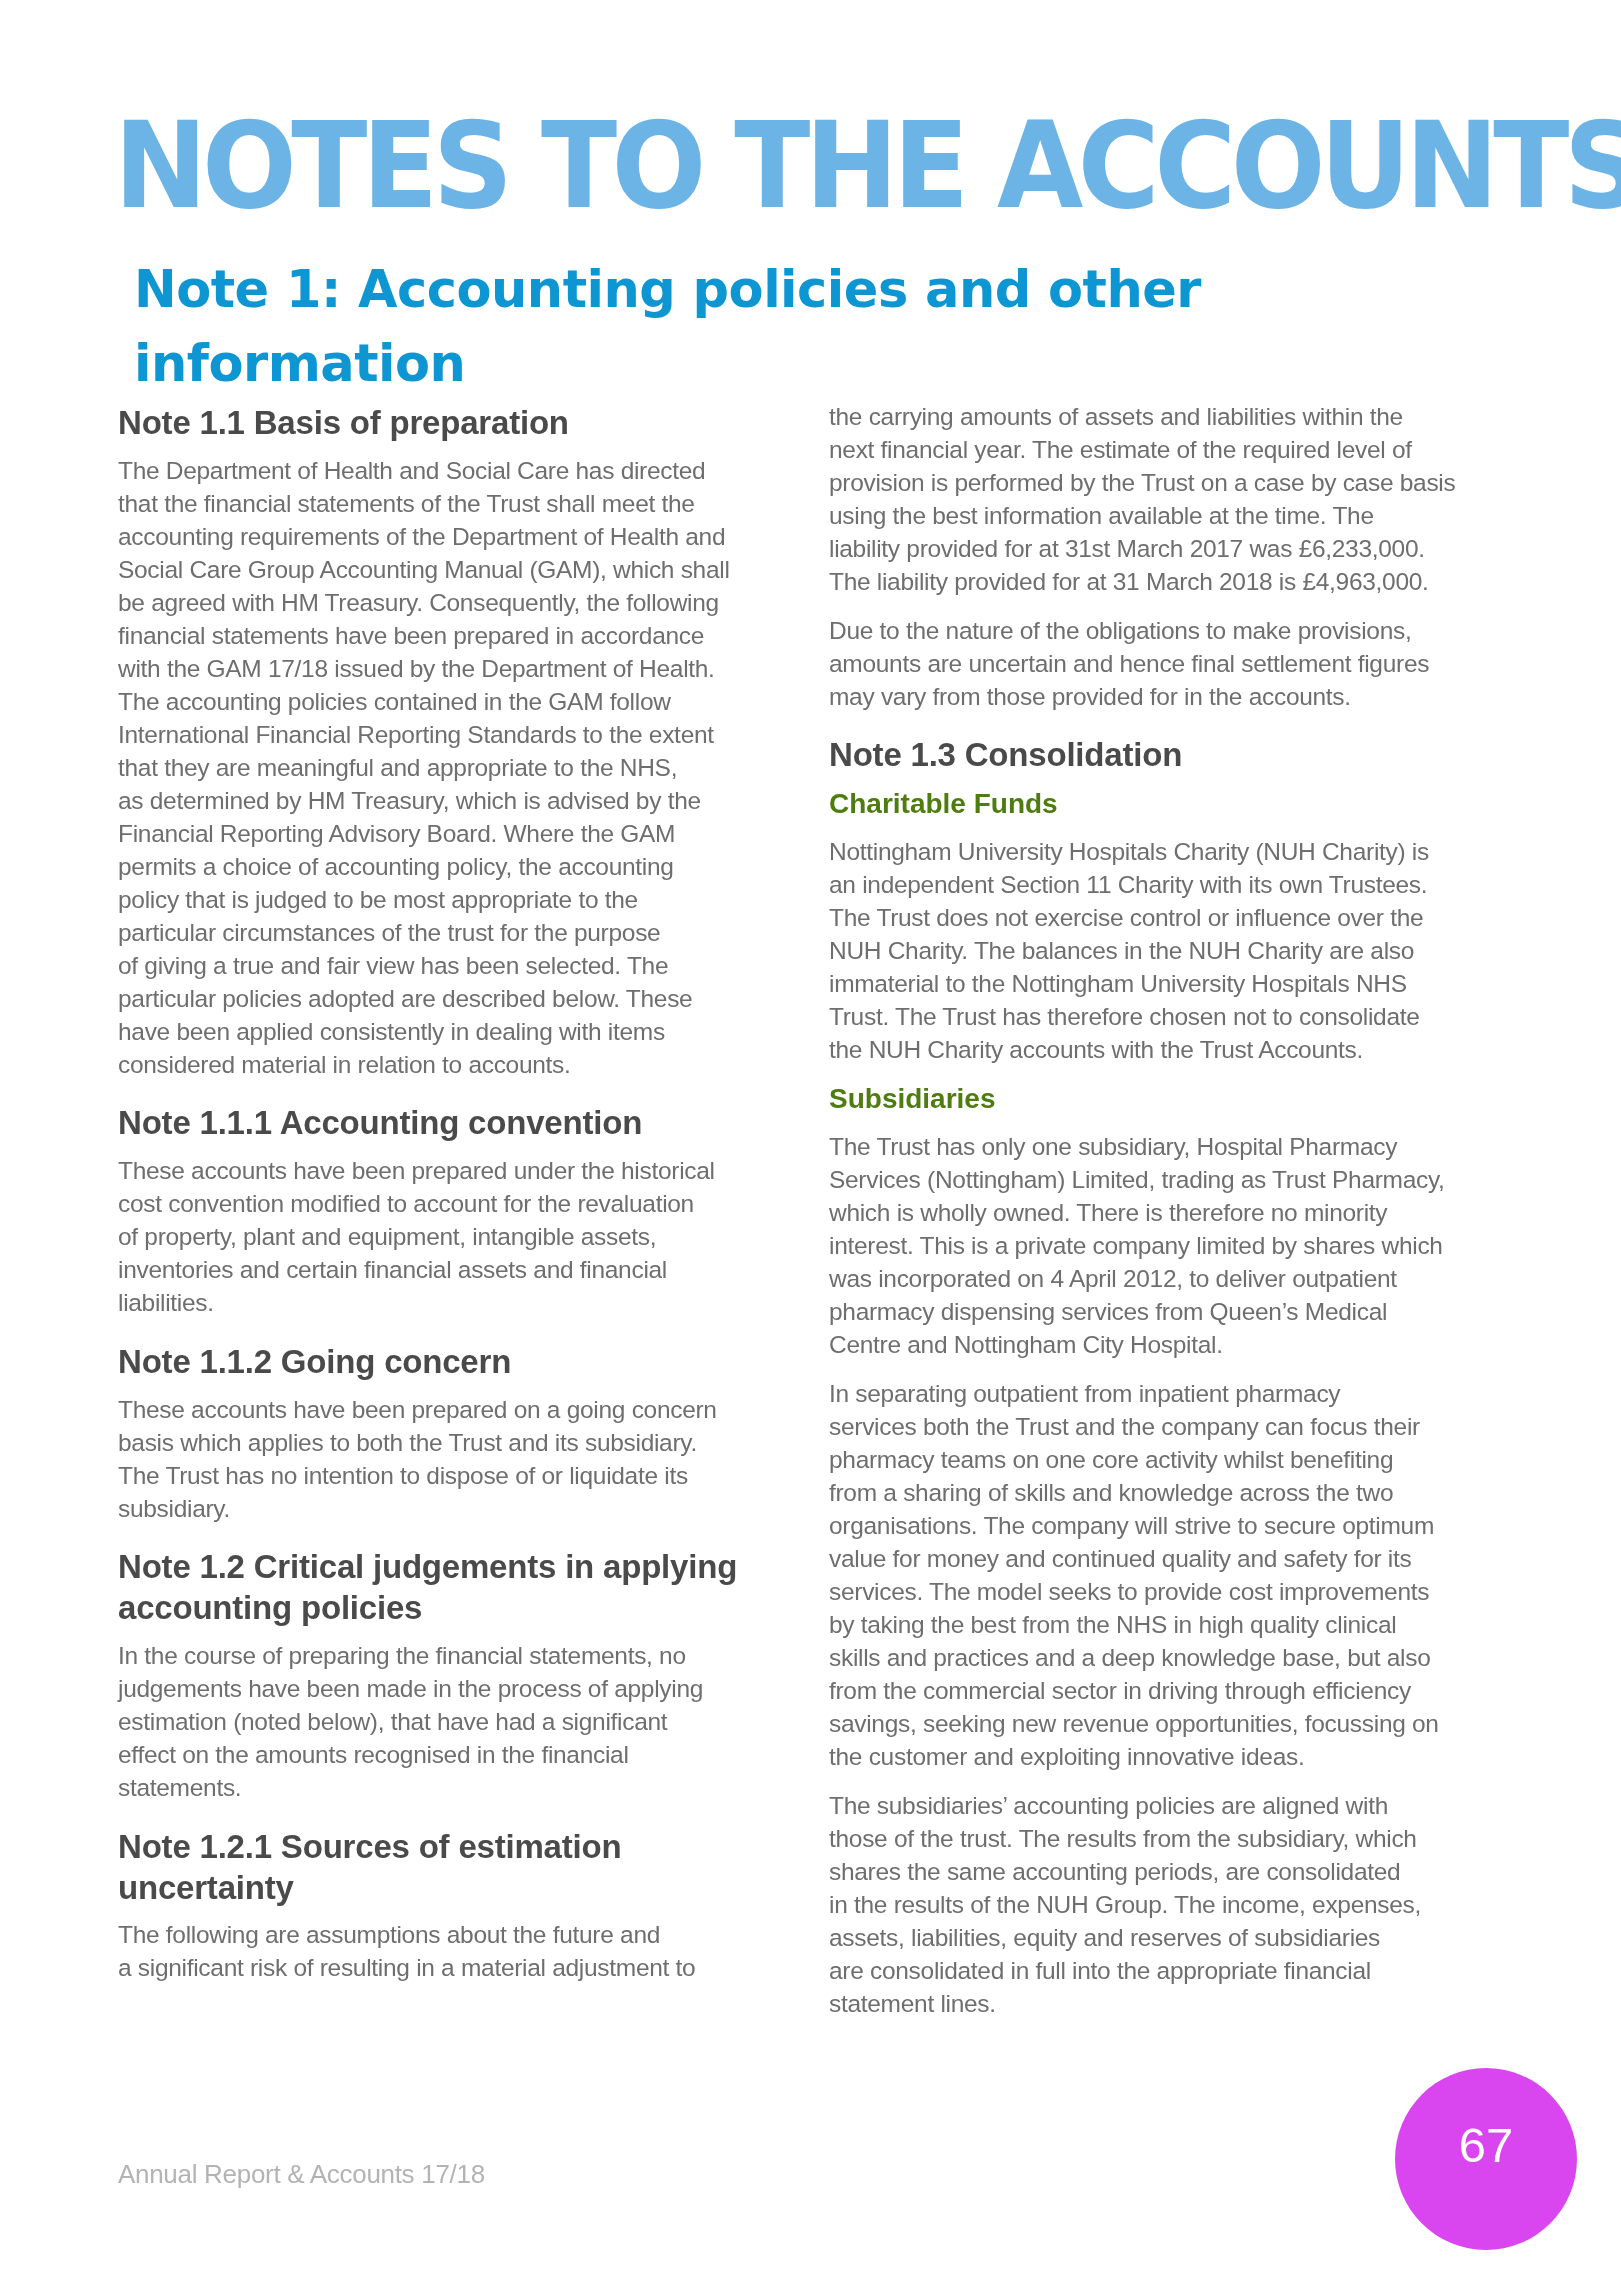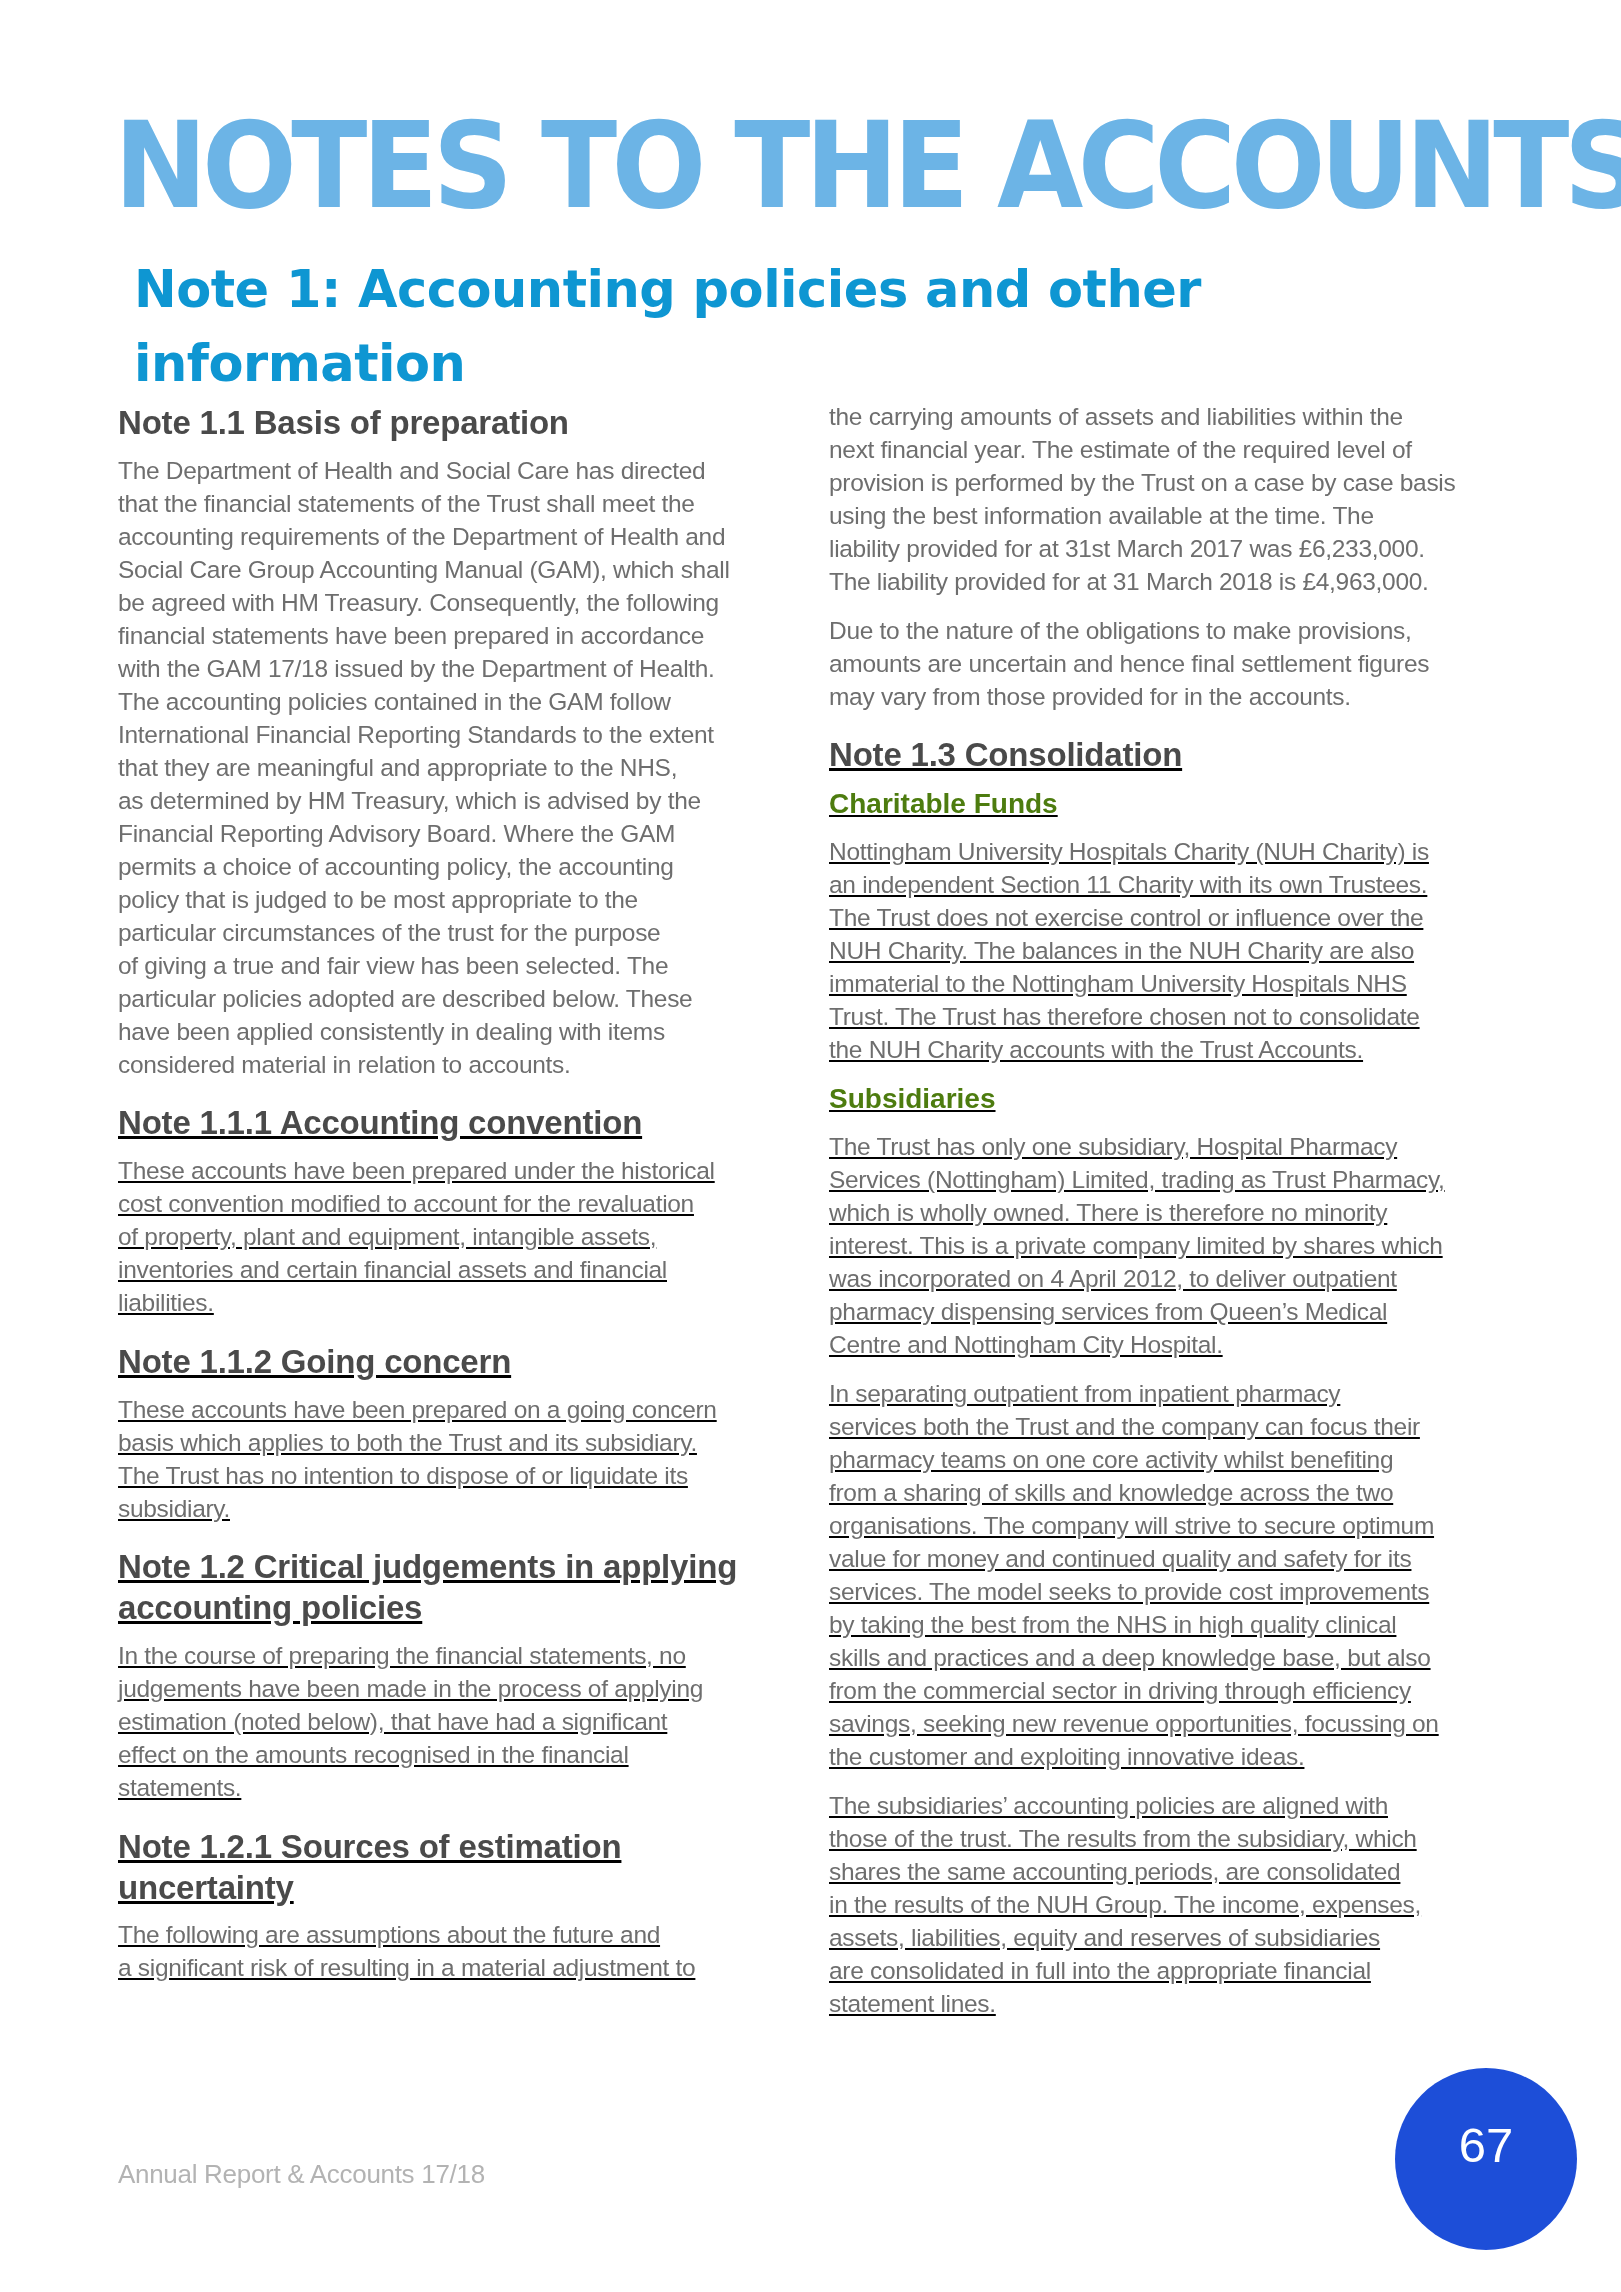--- a/index.html
+++ b/index.html
@@ -30,30 +30,30 @@
     font-family: "Liberation Sans", sans-serif; font-weight: bold;
     font-size: 28px; line-height: 35px; color: #4d7c0f;
     margin: 0 0 13.7px 0;
   }
   .para {
     font-family: "Liberation Sans", sans-serif; font-weight: normal;
     font-size: 24.5px; line-height: 33px; color: #6e6e6e;
     margin: 0 0 15.7px 0; letter-spacing: -0.3px;
   }
   .para span { display: block; white-space: nowrap; }
-  .gap-before { margin-top: 21.6px; text-decoration: underline; }
+  .gap-before { margin-top: 21.6px; }
   .footer-text {
     position: absolute; left: 118px; top: 2159px;
     font-family: "Liberation Sans", sans-serif; font-size: 26px;
     color: #b3b3b3; white-space: nowrap; letter-spacing: -0.3px;
   }
   .page-number-badge {
     position: absolute; left: 1395px; top: 2068px;
     width: 182px; height: 182px; border-radius: 50%;
-    background: #1d4ed8; display: flex; align-items: center; justify-content: center;
+    background: #d946ef; display: flex; align-items: center; justify-content: center;
   }
   .page-number {
     font-family: "Liberation Sans", sans-serif; font-size: 49px; color: #ffffff;
     margin-top: -29px;
   }
 </style>
 </head>
 <body>
 
 <div class="page-title">NOTES TO THE ACCOUNTS</div>

